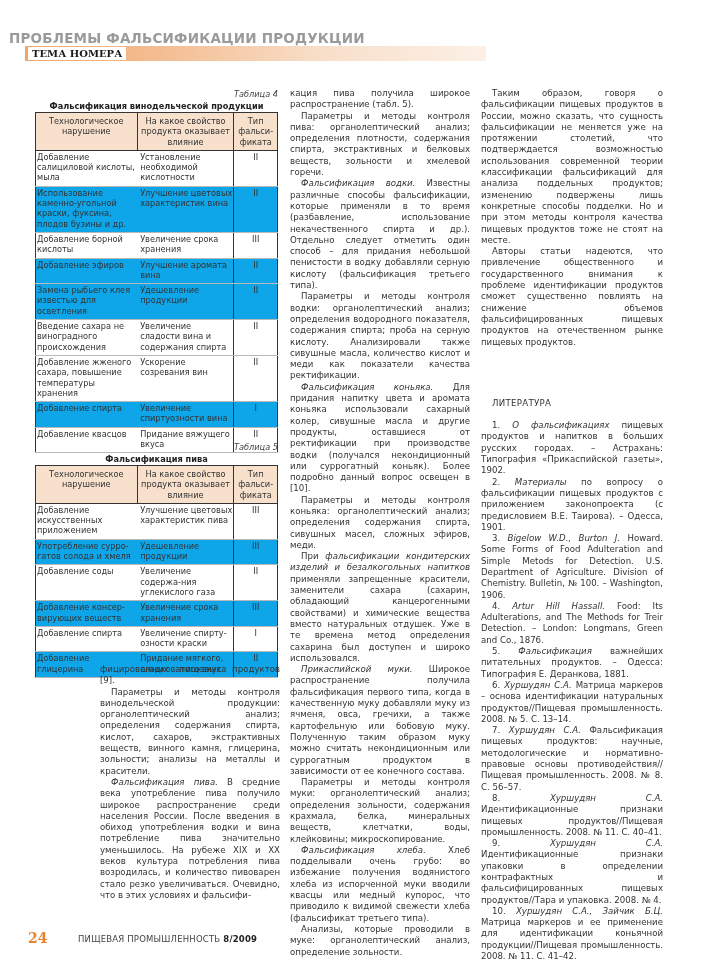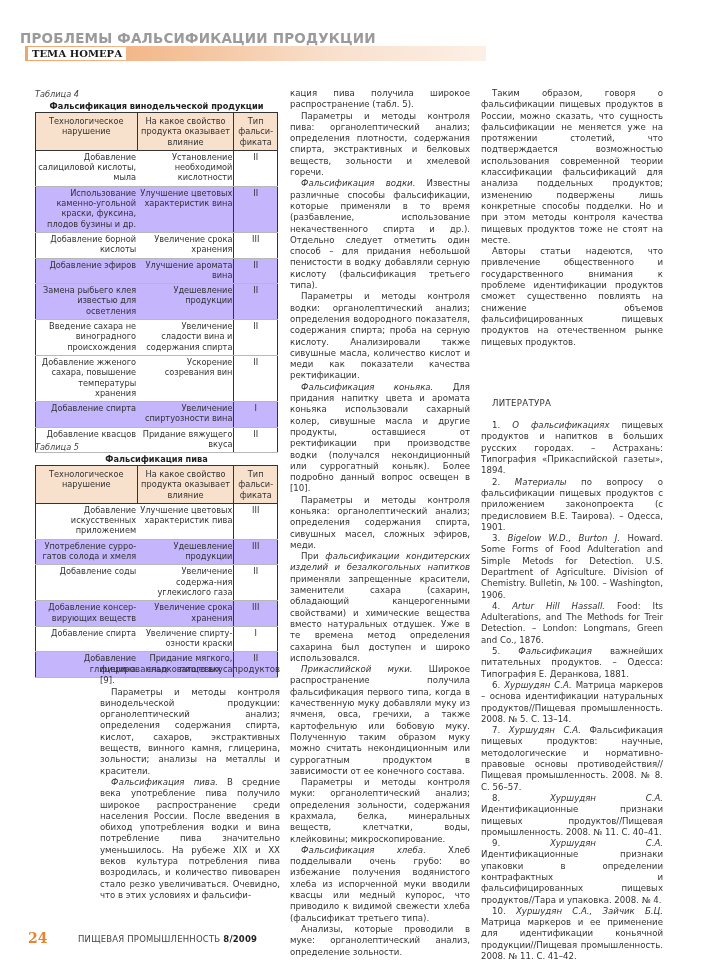--- a/index.html
+++ b/index.html
@@ -1,47 +1,47 @@
 <!DOCTYPE html>
 <html><head>
 <meta charset="utf-8">
 <style>
   * { box-sizing: border-box; margin: 0; padding: 0; }
   html, body { width: 709px; height: 980px; background: #ffffff; overflow: hidden; }
   body { position: relative; font-family: "DejaVu Sans", sans-serif; color: #2b2b2b; }
 
   .section-title {
-    position: absolute; left: 20px; top: 30px;
+    position: absolute; left: 9px; top: 30px;
     font-family: "DejaVu Sans", sans-serif; font-weight: bold;
     font-size: 13.5px; letter-spacing: 0.2px; color: #9a9a9a;
   }
   .theme-bar {
     position: absolute; left: 25px; top: 46px; width: 461px; height: 15px;
     background: linear-gradient(to right, #f0a56a 0%, #f4c29b 35%, #f8dfca 65%, #fcf0e6 100%);
   }
   .theme-label {
     position: absolute; left: 3px; top: 1px; height: 13px; padding: 0 4px;
     background: #ffffff; font-family: "DejaVu Serif", serif; font-weight: bold;
     font-size: 10px; line-height: 13px; color: #1a1a1a;
   }
 
   .col { position: absolute; font-size: 8.6px; line-height: 11.3px; color: #333; }
   .col p { text-indent: 11px; text-align: justify; }
   .col p em { font-style: italic; margin-top: 28px; }
 
   .table-block { position: absolute; left: 35px; width: 243px; }
-  .table-num { text-align: left; font-style: italic; font-size: 8.2px; color: #444; line-height: 11px; }
+  .table-num { text-align: right; font-style: italic; font-size: 8.2px; color: #444; line-height: 11px; }
   .table-title { text-align: center; font-weight: bold; font-size: 8.2px; color: #222; line-height: 12px; }
   table.tbl { width: 100%; border-collapse: collapse; border: 1px solid #333; font-size: 8.2px; line-height: 10.3px; color: #333; }
   table.tbl th { background: #f7e0cc; font-weight: normal; text-align: center; padding: 3px 2px; vertical-align: top; border-bottom: 1px solid #333; }
   table.tbl th + th { border-left: 1px solid #333; }
-  table.tbl td { vertical-align: top; padding: 1px 1px 3px 1px; text-align: right; }
+  table.tbl td { vertical-align: top; padding: 1px 1px 3px 1px; text-align: left; }
   table.tbl td.c3 { text-align: center; border-left: 1px solid #333; }
   table.tbl td.c2 { padding-left: 3px; }
-  table.tbl tr.alt td { background: #c4b5fd; }
+  table.tbl tr.alt td { background: #0ea5e9; }
   table.tbl tr.row td { border-bottom: 1px solid #b8b8b8; }
 
   .lit-heading { text-indent: 11px; font-size: 8.6px; letter-spacing: 0.3px; margin-top: 16px; }
 
   .footer { position: absolute; left: 28px; top: 932px; height: 14px; }
   .page-num { position: absolute; left: 0; top: -2px; font-family: "DejaVu Serif", serif; font-weight: bold; font-size: 14px; color: #e8832e; }
   .journal { position: absolute; left: 50px; top: 2px; white-space: nowrap; font-size: 8.5px; color: #444; letter-spacing: 0.2px; }
   .journal b { color: #222; }
 </style>
 </head>
@@ -189,21 +189,21 @@
   <p>Анализы, которые проводили в муке: органолептический анализ, определение зольности.</p>
 </div>
 
 <div class="col" style="left:481px; top:88px; width:182px;">
   <p>Таким образом, говоря о фальсификации пищевых продуктов в России, можно сказать, что сущность фальсификации не меняется уже на протяжении столетий, что подтверждается возможностью использования современной теории классификации фальсификаций для анализа поддельных продуктов; изменению подвержены лишь конкретные способы подделки. Но и при этом методы контроля качества пищевых продуктов тоже не стоят на месте.</p>
   <p>Авторы статьи надеются, что привлечение общественного и государственного внимания к проблеме идентификации продуктов сможет существенно повлиять на снижение объемов фальсифицированных пищевых продуктов на отечественном рынке пищевых продуктов.</p>
   <div style="height:34px;"></div>
   <p class="lit-heading">ЛИТЕРАТУРА</p>
   <div style="height:11px;"></div>
   <div>
-      <p><span>1. </span><em>О фальсификациях</em><span> пищевых продуктов и напитков в больших русских городах. – Астрахань: Типография «Прикаспийской газеты», 1894.</span></p>
+      <p><span>1. </span><em>О фальсификациях</em><span> пищевых продуктов и напитков в больших русских городах. – Астрахань: Типография «Прикаспийской газеты», 1902.</span></p>
       <p><span>2. </span><em>Материалы</em><span> по вопросу о фальсификации пищевых продуктов с приложением законопроекта (с предисловием В.Е. Таирова). – Одесса, 1901.</span></p>
       <p><span>3. </span><em>Bigelow W.D., Burton J.</em><span> Howard. Some Forms of Food Adulteration and Simple Metods for Detection. U.S. Department of Agriculture. Division of Chemistry. Bulletin, № 100. – Washington, 1906.</span></p>
       <p><span>4. </span><em>Artur Hill Hassall.</em><span> Food: Its Adulterations, and The Methods for Treir Detection. – London: Longmans, Green and Co., 1876.</span></p>
       <p><span>5. </span><em>Фальсификация</em><span> важнейших питательных продуктов. – Одесса: Типография Е. Деранкова, 1881.</span></p>
       <p><span>6. </span><em>Хуршудян С.А.</em><span> Матрица маркеров – основа идентификации натуральных продуктов//Пищевая промышленность. 2008. № 5. С. 13–14.</span></p>
       <p><span>7. </span><em>Хуршудян С.А.</em><span> Фальсификация пищевых продуктов: научные, методологические и нормативно-правовые основы противодействия//Пищевая промышленность. 2008. № 8. С. 56–57.</span></p>
       <p><span>8. </span><em>Хуршудян С.А.</em><span> Идентификационные признаки пищевых продуктов//Пищевая промышленность. 2008. № 11. С. 40–41.</span></p>
       <p><span>9. </span><em>Хуршудян С.А.</em><span> Идентификационные признаки упаковки в определении контрафактных и фальсифицированных пищевых продуктов//Тара и упаковка. 2008. № 4.</span></p>
       <p><span>10. </span><em>Хуршудян С.А., Зайчик Б.Ц.</em><span> Матрица маркеров и ее применение для идентификации коньячной продукции//Пищевая промышленность. 2008. № 11. С. 41–42.</span></p>
     </div>

